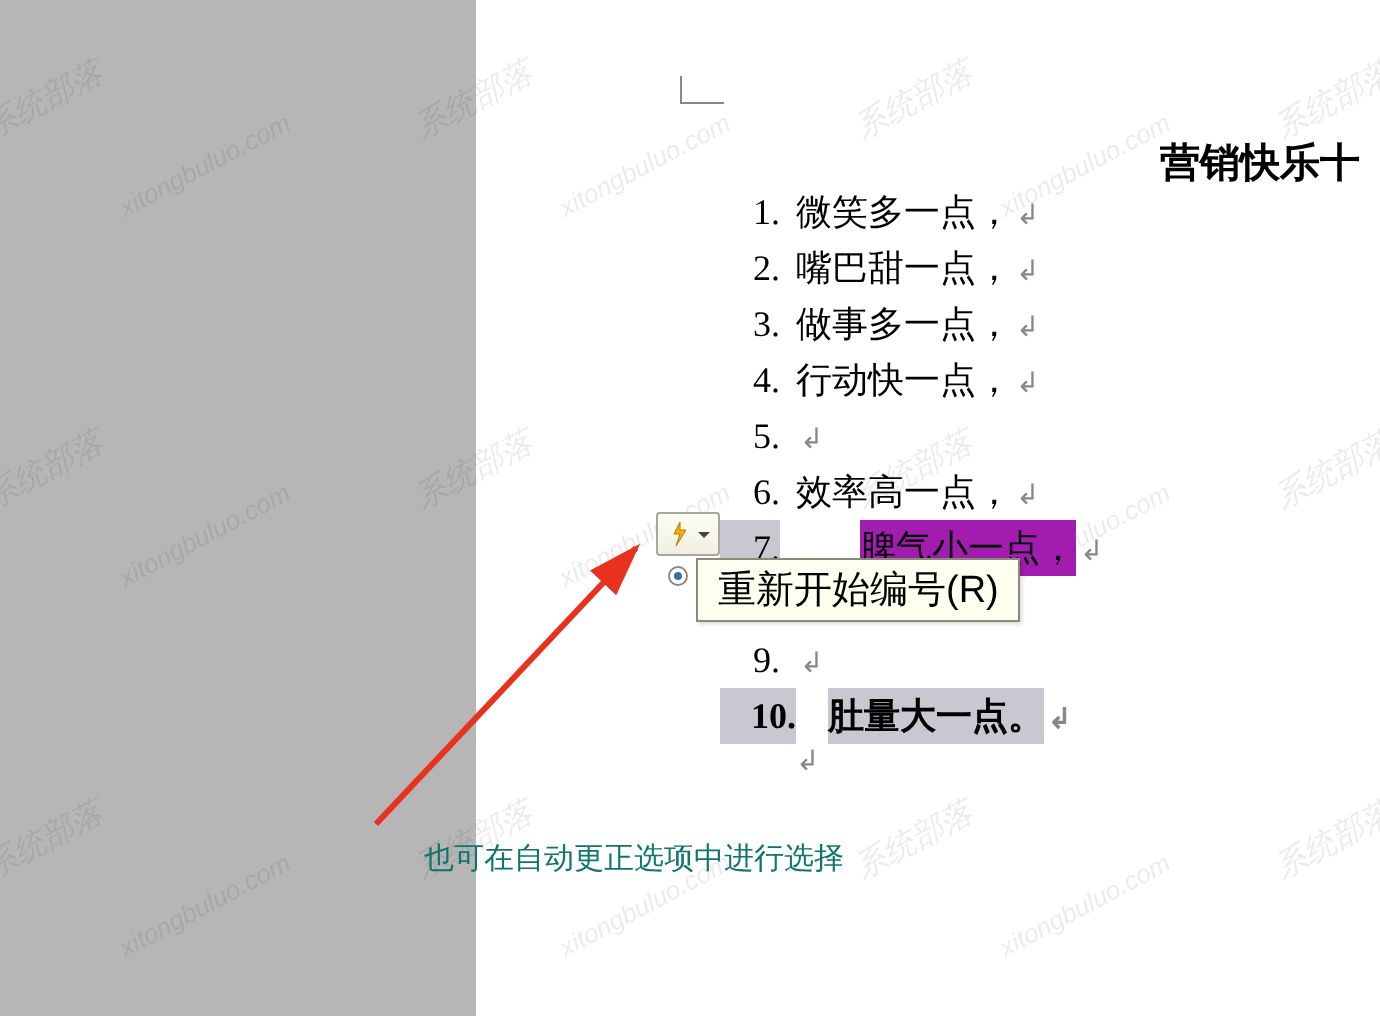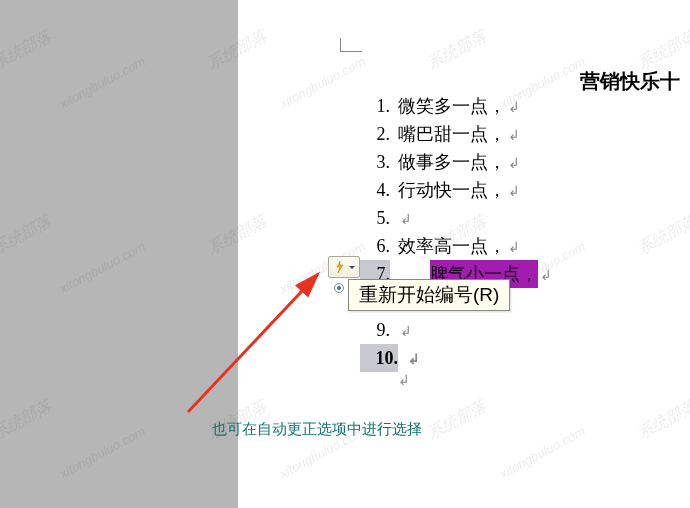--- a/index.html
+++ b/index.html
@@ -263,20 +263,21 @@
     <span class="list-num" style="visibility:hidden">8.</span>
     <span class="list-text" style="margin-left:36px">一点，</span>
     <span class="para-mark">↲</span>
   </div>
   <div class="list-item">
     <span class="list-num">9.</span>
     <span class="para-mark">↲</span>
   </div>
   <div class="list-item item-10 highlighted">
     <span class="list-num">10.</span>
+    <span class="list-text">肚量大一点。</span>
     <span class="para-mark">↲</span>
   </div>
 </div>
 
 <div class="end-mark">↲</div>
 
 <div class="smart-tag">
   <span class="lightning">
     <svg width="14" height="14" viewBox="0 0 14 14">
       <path d="M7 1 L4 7 L7 7 L5 13 L10 5 L7 5 Z" fill="#f5b000" stroke="#b87800" stroke-width="0.5"></path>

